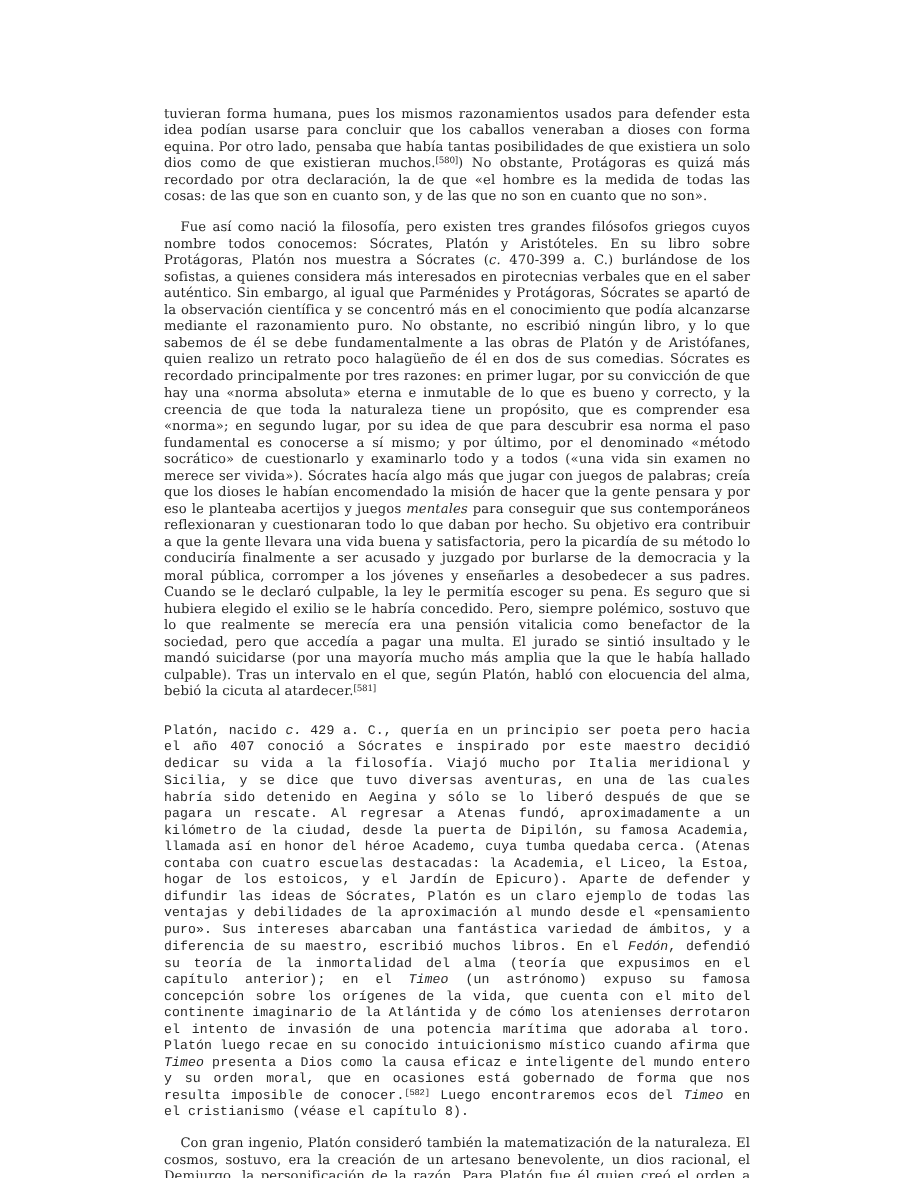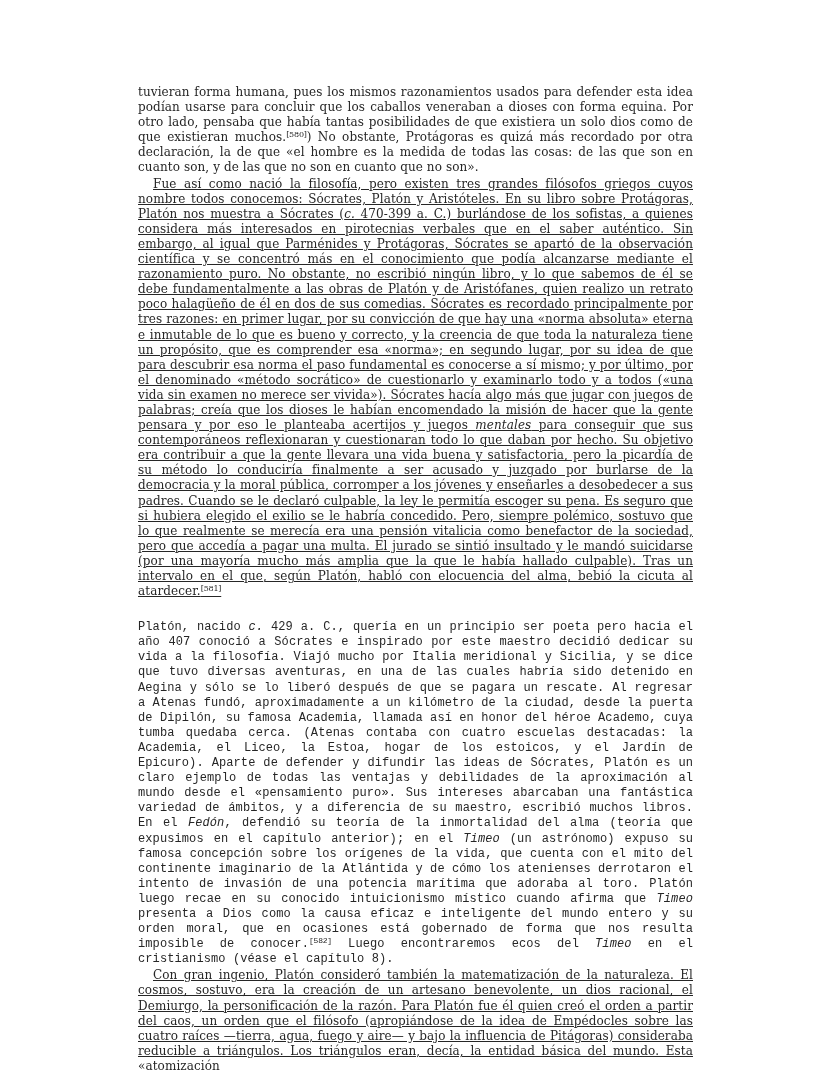--- a/index.html
+++ b/index.html
@@ -20,26 +20,25 @@
     top: 84px;
     width: 557px;
     font-family: "DejaVu Serif", "Liberation Serif", serif;
     font-size: 12px;
     line-height: 15.1px;
     color: #262626;
     text-align: justify;
     letter-spacing: 0.1px;
   }
   .text-column p {
-    margin: 1px;
+    margin: 12px;
     padding: 0;
   }
   .text-column p.indent {
     text-indent: 15px;
-    text-decoration: underline;
   }
   .text-column p.section-break {
     margin-top: 21px;
     font-family: Liberation Mono, monospace;
   }
   .it {
     font-style: italic;
   }
   .sup {
     font-size: 8px;

